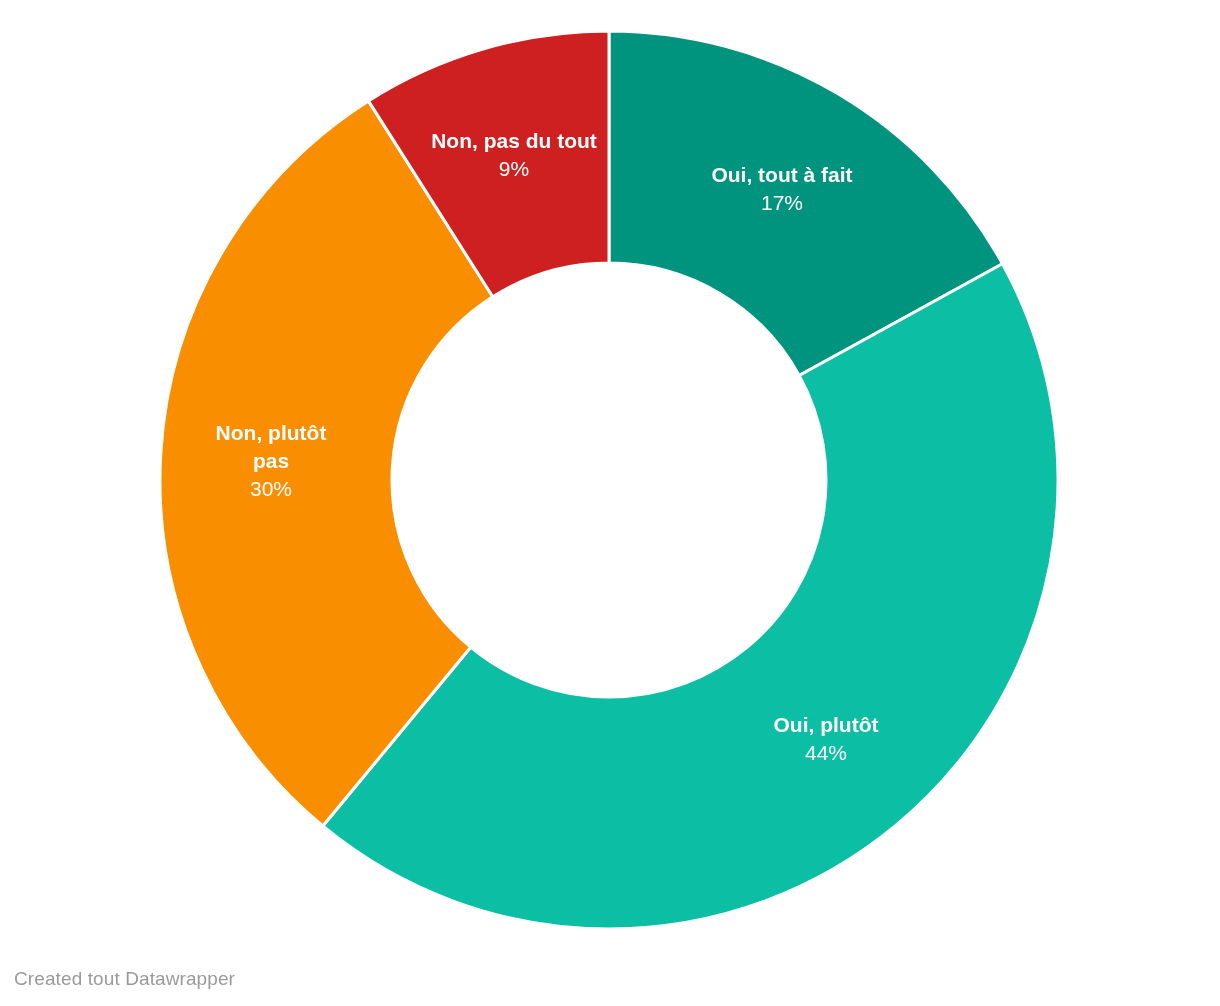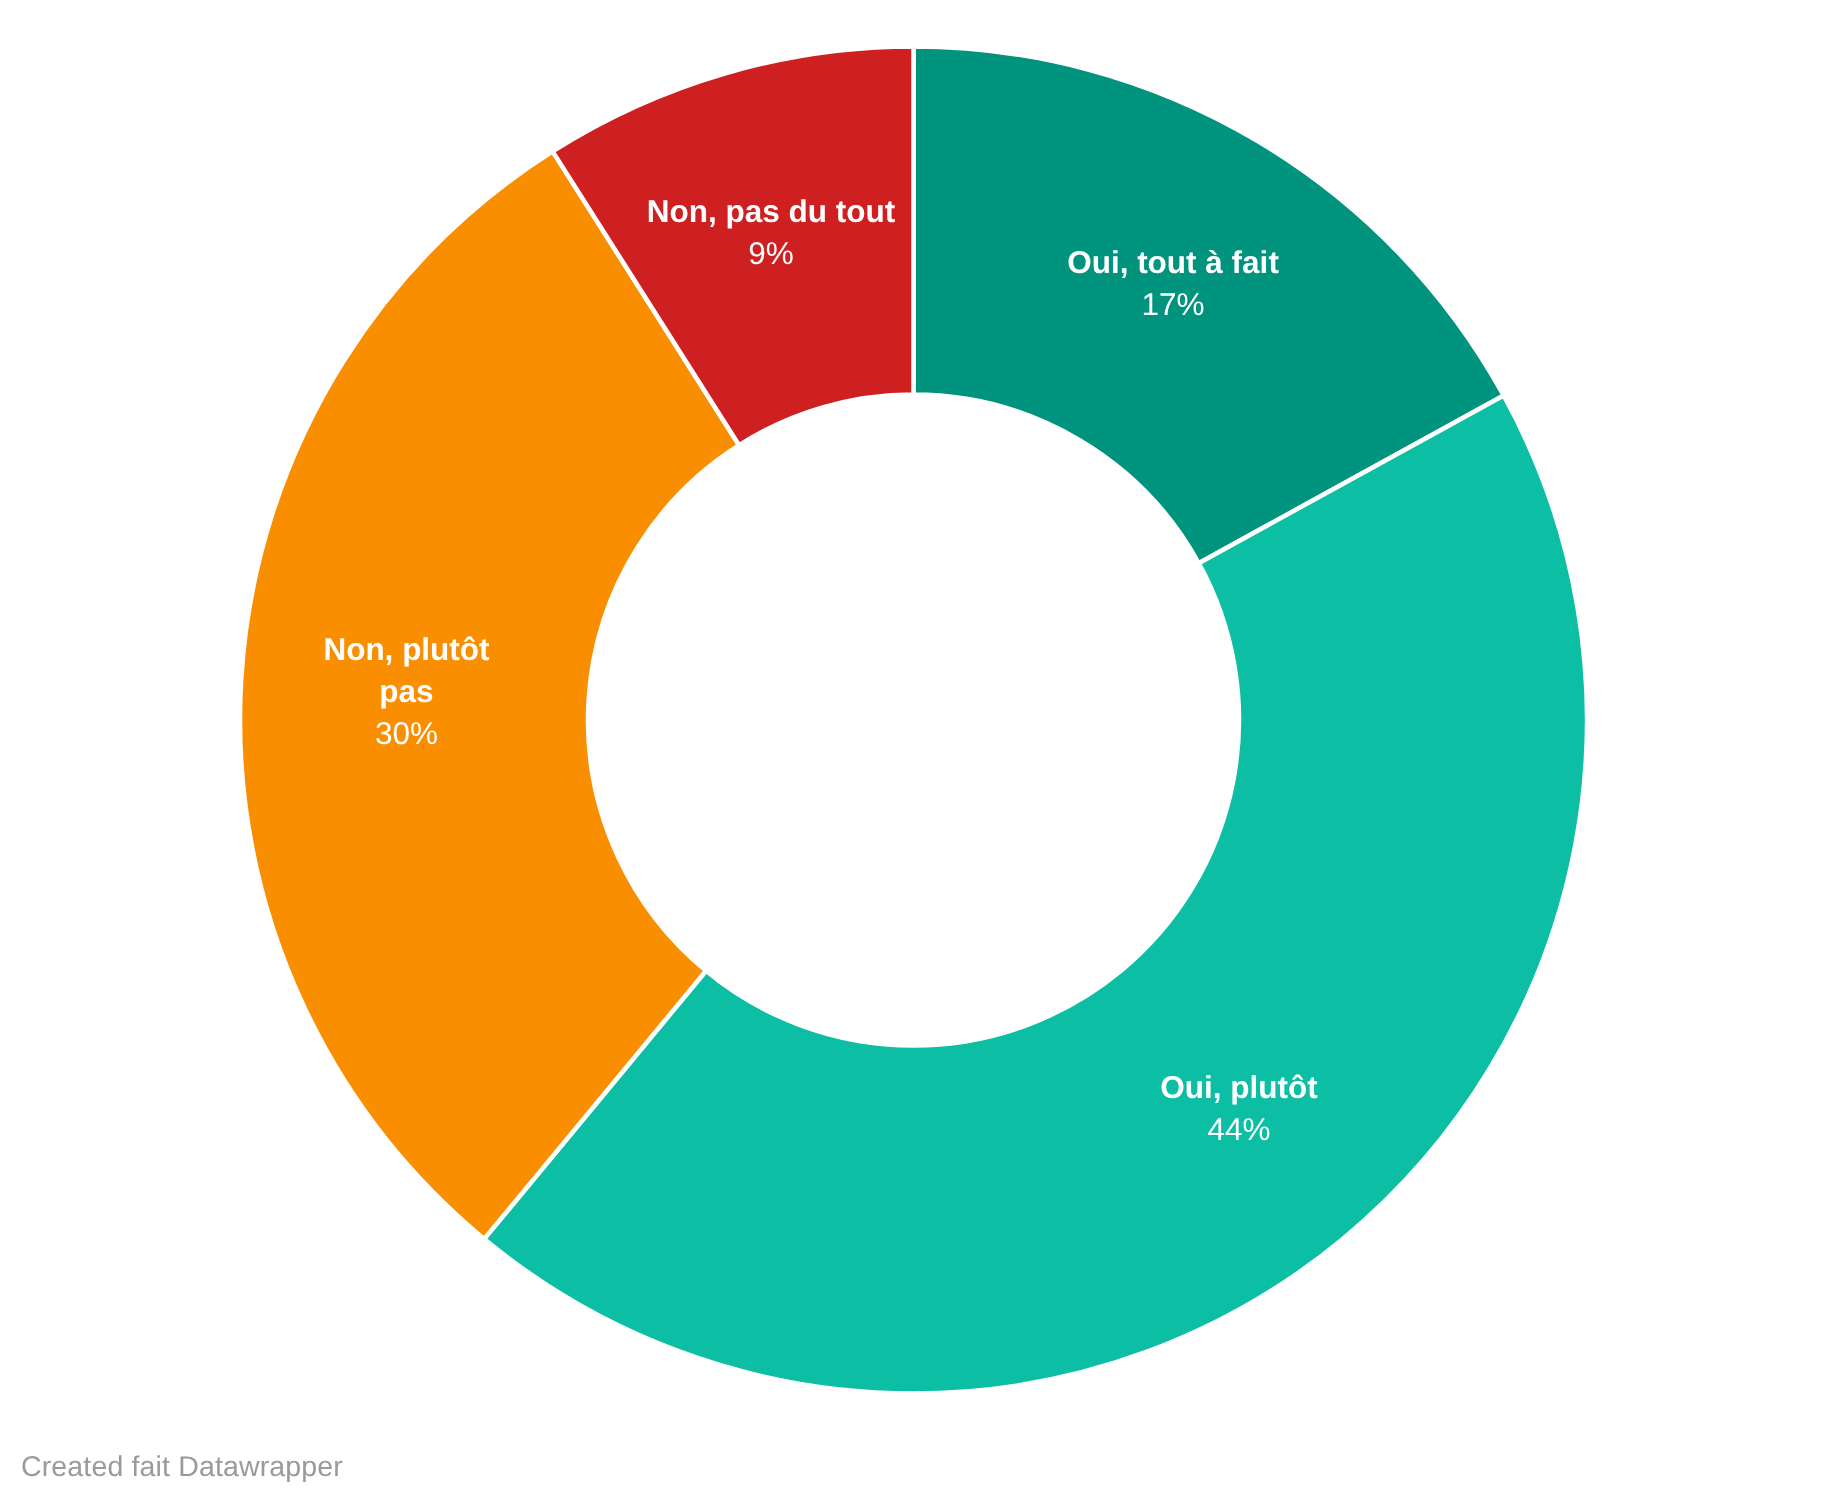--- a/index.html
+++ b/index.html
@@ -76,13 +76,13 @@
       </g>
     <g id="label-layer">
         <text class="slice-label"><tspan x="782" y="182" class="name">Oui, tout à fait</tspan><tspan x="782" y="210" class="value">17%</tspan></text>
         <text class="slice-label"><tspan x="826" y="732" class="name">Oui, plutôt</tspan><tspan x="826" y="760" class="value">44%</tspan></text>
         <text class="slice-label"><tspan x="271" y="440" class="name">Non, plutôt</tspan><tspan x="271" y="468" class="name">pas</tspan><tspan x="271" y="496" class="value">30%</tspan></text>
         <text class="slice-label"><tspan x="514" y="148" class="name">Non, pas du tout</tspan><tspan x="514" y="176" class="value">9%</tspan></text>
       </g>
   </svg>
 </div>
 
-<div id="footer-credit">Created fait Datawrapper</div>
+<div id="footer-credit">Created tout Datawrapper</div>
 
 </body></html>

